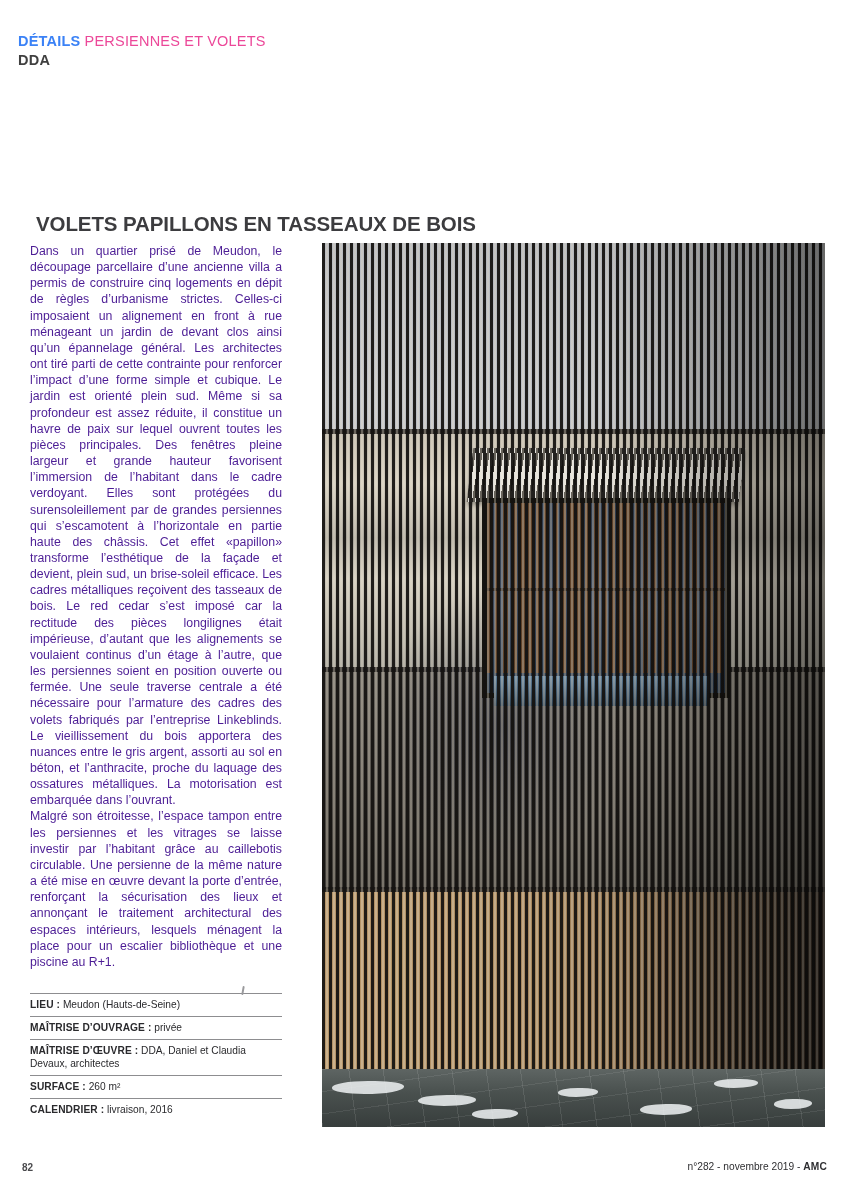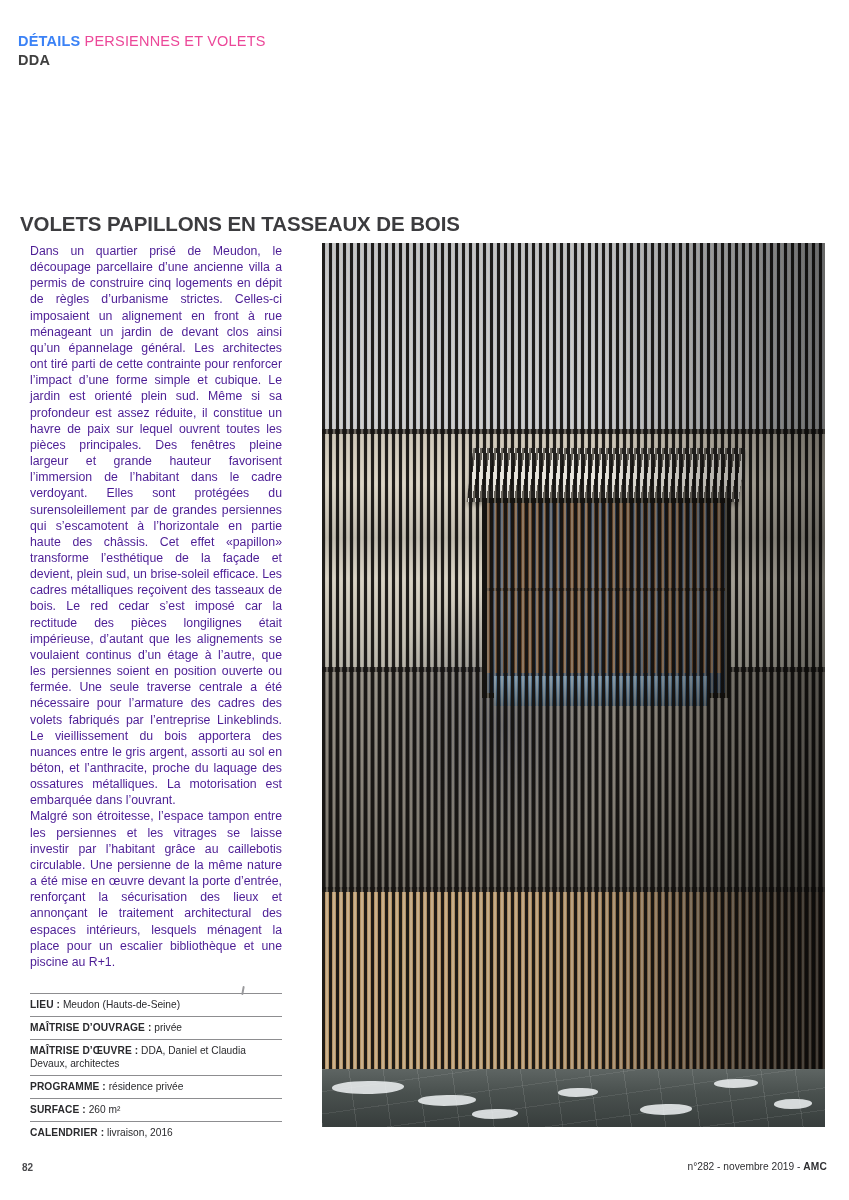--- a/index.html
+++ b/index.html
@@ -40,21 +40,21 @@
   #running-head .rh-line2 {
     font-size: 14.5px;
     font-weight: bold;
     letter-spacing: 0.3px;
     color: #404040;
   }
 
   
   #article-title {
     position: absolute;
-    left: 20px;
+    left: 36px;
     top: 198px;
     font-size: 20.5px;
     font-weight: bold;
     letter-spacing: -0.1px;
     color: #3c3c3f;
     white-space: nowrap;
   }
 
   
   #body-column {
@@ -314,24 +314,20 @@
   </div>
   <div class="credit-row">
     <span class="credit-key">MAÎTRISE D’OUVRAGE :</span>
     <span class="credit-val">privée</span>
   </div>
   <div class="credit-row">
     <span class="credit-key">MAÎTRISE D’ŒUVRE :</span>
     <span class="credit-val">DDA, Daniel et Claudia Devaux, architectes</span>
   </div>
   <div class="credit-row">
-    <span class="credit-key">PROGRAMME :</span>
-    <span class="credit-val">résidence privée</span>
-  </div>
-  <div class="credit-row">
     <span class="credit-key">SURFACE :</span>
     <span class="credit-val">260 m²</span>
   </div>
   <div class="credit-row">
     <span class="credit-key">CALENDRIER :</span>
     <span class="credit-val">livraison, 2016</span>
   </div>
 </div>
 
 <figure id="photo" style="margin:0;">

